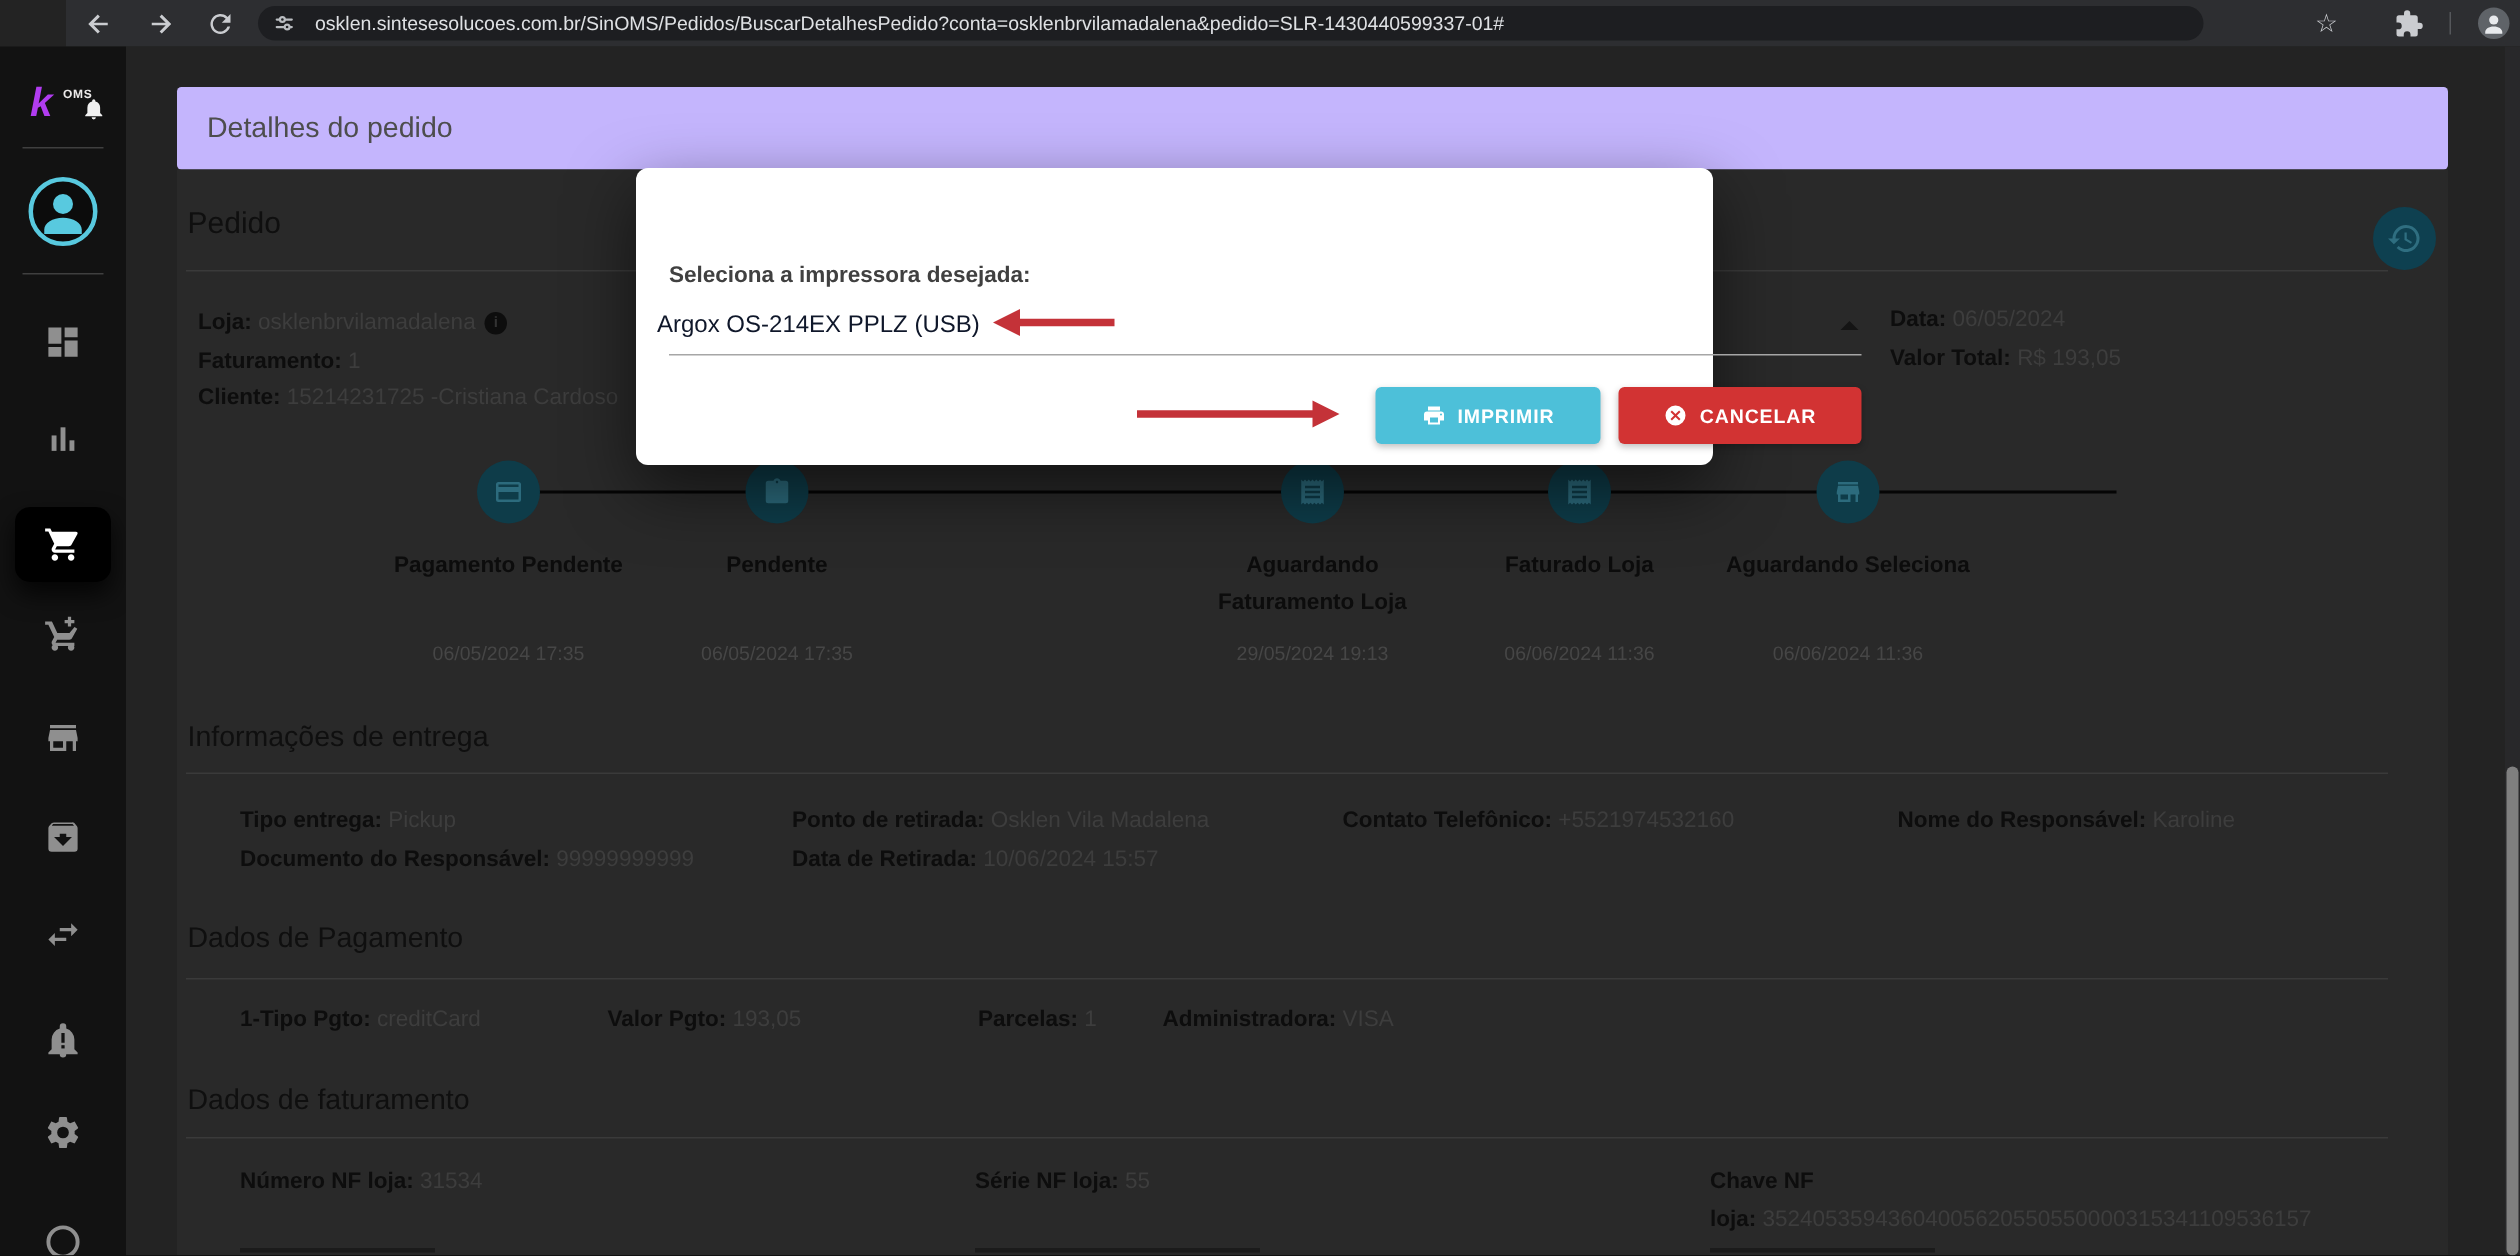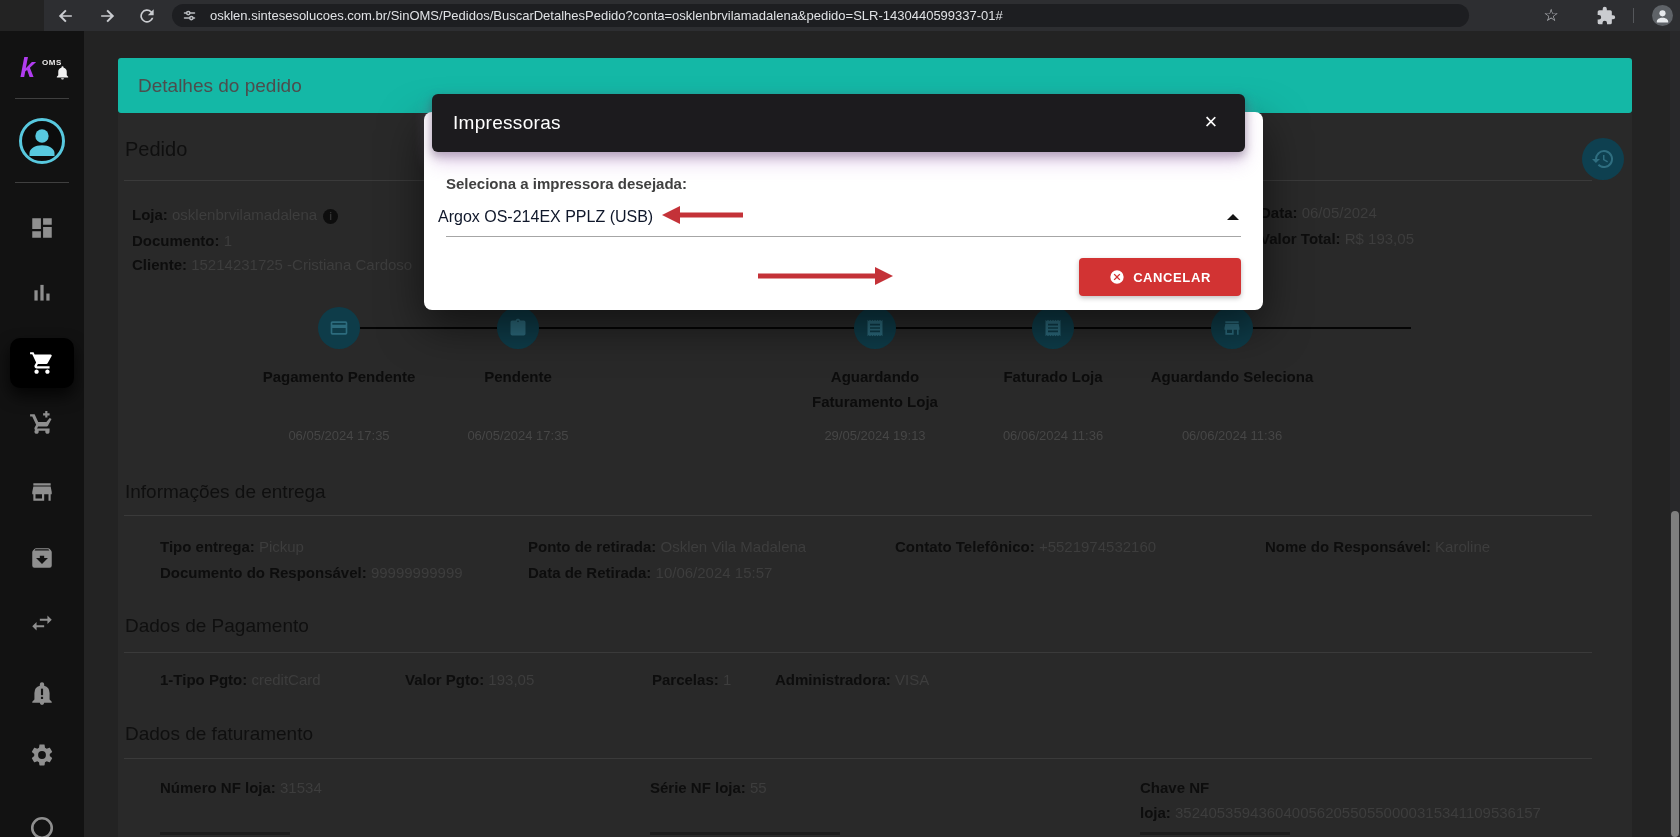--- a/index.html
+++ b/index.html
@@ -35,21 +35,21 @@
              background:#0c0c0c;border:3px solid #58c9df;color:#58c9df;}
   .sb-avatar svg{width:40px;height:40px;}
   .nav-ic{position:absolute;left:29px;width:26px;height:26px;color:#8f8f8f;}
   .nav-ic svg{width:100%;height:100%;}
   .nav-active{position:absolute;left:10px;top:307px;width:64px;height:50px;border-radius:10px;
               background:#000;box-shadow:0 8px 16px rgba(0,0,0,.75);}
   .nav-active svg{position:absolute;left:19px;top:12px;width:26px;height:26px;color:#ffffff;}
 
   
   .content{position:absolute;left:84px;top:31px;width:1596px;height:806px;background:#232323;overflow:hidden;}
-  .pg-headerbar{position:absolute;left:34px;top:27px;width:1514px;height:55px;background:#14b8a6;
+  .pg-headerbar{position:absolute;left:34px;top:27px;width:1514px;height:55px;background:#c4b5fd;
                 border-radius:3px;text-decoration:underline;}
   .pg-headerbar .t{position:absolute;left:20px;top:0;line-height:55px;font-size:19px;color:#4d4d4d;}
   .card{position:absolute;left:34px;top:82px;width:1514px;height:724px;background:#292929;}
   .sec-title{position:absolute;left:41px;font-size:19px;font-weight:500;color:#0f0f0f;white-space:nowrap;}
   .divline{position:absolute;left:40px;width:1468px;height:1px;background:#3a3a3a;}
   .fld{position:absolute;font-size:15px;white-space:nowrap;color:#3d3d3d;}
   .fld b{color:#0d0d0d;font-weight:700;}
   .info-dot{display:inline-block;width:15px;height:15px;border-radius:50%;background:#0d0d0d;
             color:#333;font-size:10px;font-weight:700;text-align:center;line-height:15px;
             vertical-align:middle;margin-left:6px;}
@@ -68,21 +68,21 @@
   .step-date{position:absolute;top:121px;left:0;width:100%;text-align:center;font-size:13px;
              color:#464646;white-space:nowrap;}
   .stub{position:absolute;height:3px;background:#1b1b1b;}
 
   
   .scroll-track{position:absolute;right:0;top:31px;width:10px;height:806px;background:#28282a;}
   .scroll-thumb{position:absolute;left:1px;top:480px;width:8px;height:326px;background:#7f7f7f;
                 border-radius:4px;}
 
   
-  .modal-body{position:absolute;left:424px;top:112px;width:839px;height:198px;background:#ffffff;
+  .modal-body{position:absolute;left:424px;top:112px;width:718px;height:198px;background:#ffffff;
               border-radius:8px;box-shadow:0 16px 44px rgba(0,0,0,.55);z-index:20;}
   .modal-header{position:absolute;left:432px;top:94px;width:813px;height:58px;background:#1c1b1e;
                 border-radius:6px;z-index:21;
                 box-shadow:0 10px 18px rgba(196,150,216,.45),0 4px 10px rgba(0,0,0,.35);}
   .modal-header .mtitle{position:absolute;left:21px;top:0;line-height:58px;font-size:19px;
                         color:#ffffff;letter-spacing:.3px;}
   .modal-close{position:absolute;right:20px;top:14px;width:28px;height:28px;color:#ffffff;
                font-size:22px;line-height:28px;text-align:center;cursor:pointer;}
   .m-label{position:absolute;left:22px;top:63px;font-size:15px;font-weight:600;color:#404040;}
   .m-select-text{position:absolute;left:14px;top:96px;font-size:16px;color:#0f172a;}
@@ -234,21 +234,21 @@
     </div>
     <div class="card"></div>
 
     <div class="sec-title" style="top:107px;font-size:20px">Pedido</div>
     <div class="divline" style="top:149px"></div>
 
     <div class="fld" style="left:48px;top:175px">
       <b>Loja:</b> <span>osklenbrvilamadalena</span><span class="info-dot">i</span>
     </div>
     <div class="fld" style="left:48px;top:201px">
-      <b>Documento:</b> <span>1</span>
+      <b>Faturamento:</b> <span>1</span>
     </div>
     <div class="fld" style="left:48px;top:225px">
       <b>Cliente:</b> <span>15214231725 -Cristiana Cardoso</span>
     </div>
     <div class="fld" style="left:1176px;top:173px">
       <b>Data:</b> <span>06/05/2024</span>
     </div>
     <div class="fld" style="left:1176px;top:199px">
       <b>Valor Total:</b> <span>R$ 193,05</span>
     </div>
@@ -365,30 +365,32 @@
 
   <div class="scroll-track">
     <div class="scroll-thumb"></div>
   </div>
 
   <div class="modal-body">
     <div class="m-label">Seleciona a impressora desejada:</div>
     <div class="m-select-text">Argox OS-214EX PPLZ (USB)</div>
     <div class="m-select-line"></div>
     <div class="m-caret"></div>
+    <button class="mbtn btn-print">
+      <svg viewBox="0 0 24 24" fill="currentColor">
+          <path d="M19 8H5a3 3 0 0 0-3 3v6h4v4h12v-4h4v-6a3 3 0 0 0-3-3zm-3 11H8v-5h8v5zm3-7a1 1 0 1 1 0-2 1 1 0 0 1 0 2zm-1-9H6v4h12V3z"></path>
+        </svg>
+      <span>IMPRIMIR</span>
+    </button>
     <button class="mbtn btn-cancel">
       <svg viewBox="0 0 24 24" fill="currentColor">
           <path d="M12 2a10 10 0 1 0 0 20 10 10 0 0 0 0-20zm5 13.59L15.59 17 12 13.41 8.41 17 7 15.59 10.59 12 7 8.41 8.41 7 12 10.59 15.59 7 17 8.41 13.41 12 17 15.59z"></path>
         </svg>
       <span>CANCELAR</span>
     </button>
-  </div>
-  <div class="modal-header">
-    <span class="mtitle">Impressoras</span>
-    <span class="modal-close">×</span>
   </div>
 
   <svg class="annot" viewBox="0 0 1680 837">
     <g stroke="#c43238" fill="#c43238">
       <line x1="743" y1="215" x2="678" y2="215" stroke-width="5"></line>
       <polygon points="680,206 662,215 680,224" stroke="none"></polygon>
     </g>
     <g stroke="#c43238" fill="#c43238">
       <line x1="758" y1="276" x2="877" y2="276" stroke-width="5"></line>
       <polygon points="875,267 893,276 875,285" stroke="none"></polygon>

